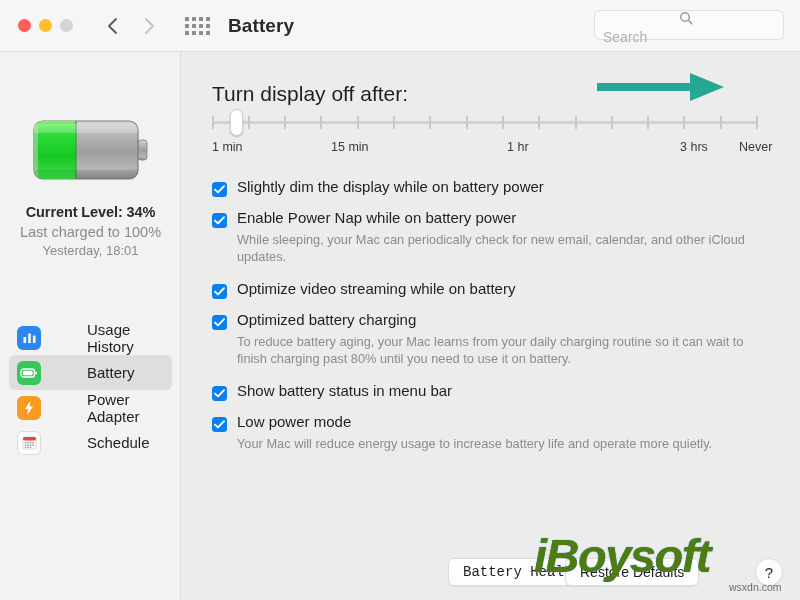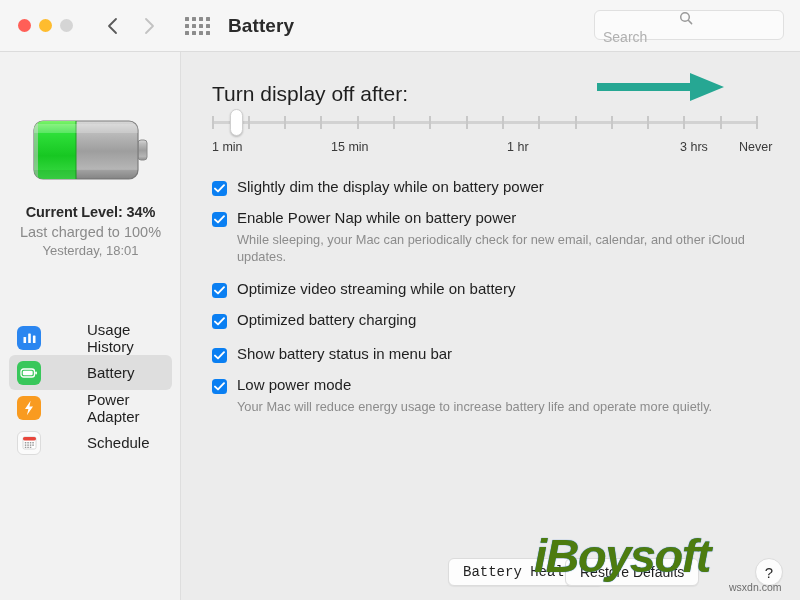--- a/index.html
+++ b/index.html
@@ -114,21 +114,21 @@
     border-radius: 7px;
     box-shadow: 0 1px 2px rgba(0,0,0,0.22);
   }
   .slider-scale { position: absolute; left: 31px; top: 88px; width: 565px; height: 16px; }
   .scale-lbl { position: absolute; font-size: 12.5px; color: #3a3a3a; white-space: nowrap; }
 
   .arrow-annot { position: absolute; left: 414px; top: 18px; width: 132px; height: 34px; }
 
   
   .options { position: absolute; left: 31px; top: 124px; width: 560px; }
-  .opt-row { display: flex; align-items: center; margin-bottom: 0px; }
+  .opt-row { display: flex; align-items: flex-end; margin-bottom: 0px; }
   .cbox {
     width: 15px; height: 15px; border-radius: 3.5px;
     background: #0a7ff2; flex: 0 0 auto;
     margin-top: 3px; margin-right: 10px;
     display: flex; align-items: center; justify-content: center;
   }
   .cbox svg { display: block; }
   .opt-label { font-size: 15px; color: #1f1f1f; line-height: 21px; }
   .opt-desc {
     font-size: 12.8px; color: #8c8c8c; line-height: 17px;
@@ -403,20 +403,21 @@
       <div class="sp-10"></div>
 
       <div class="opt-row">
         <span class="cbox">
           <svg width="11" height="9" viewBox="0 0 11 9">
               <polyline points="1,4.6 4,7.4 10,1.2" fill="none" stroke="#fff" stroke-width="1.9" stroke-linecap="round" stroke-linejoin="round"></polyline>
             </svg>
         </span>
         <span class="opt-label">Optimized battery charging</span>
       </div>
+      <div class="opt-desc">To reduce battery aging, your Mac learns from your daily charging routine so it can wait to finish charging past 80% until you need to use it on battery.</div>
       <div class="sp-13"></div>
 
       <div class="opt-row">
         <span class="cbox">
           <svg width="11" height="9" viewBox="0 0 11 9">
               <polyline points="1,4.6 4,7.4 10,1.2" fill="none" stroke="#fff" stroke-width="1.9" stroke-linecap="round" stroke-linejoin="round"></polyline>
             </svg>
         </span>
         <span class="opt-label">Show battery status in menu bar</span>
       </div>

